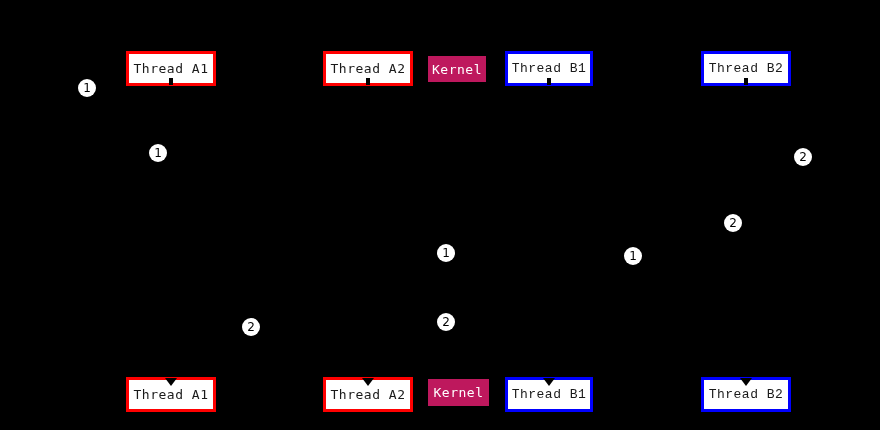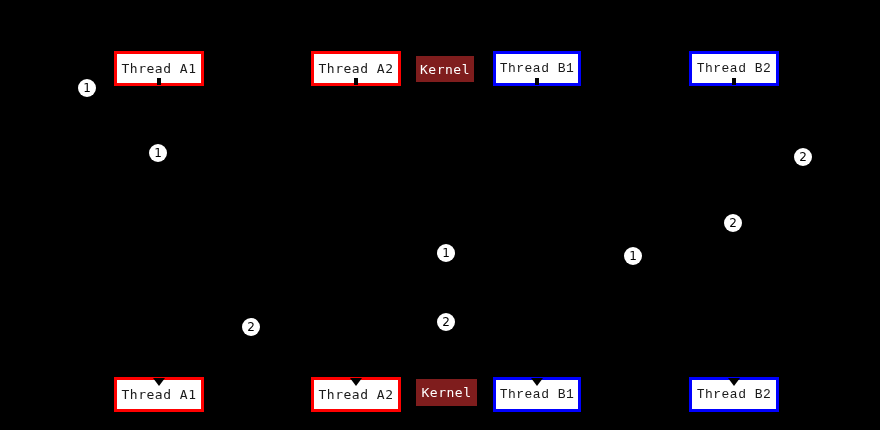--- a/index.html
+++ b/index.html
@@ -14,25 +14,26 @@
   .box {
     position: absolute;
     box-sizing: border-box;
     background: #ffffff;
     display: flex;
     align-items: center;
     justify-content: center;
     font-size: 13px;
     letter-spacing: 0.5px;
     color: #1a1a1a;
+    margin-left: 12px;
   }
   .box.red-border { border: 3px solid #ff0000; }
   .box.blue-border { border: 3px solid #0000ff; font-family: Liberation Mono, monospace; }
   .box.kernel {
-    background: #7f1d1d;
+    background: #be185d;
     color: #ffffff;
     border: none;
     font-size: 13px;
     align-items: center;
   }
   
   .stub-bottom {
     position: absolute;
     left: 50%;
     bottom: -2px;

